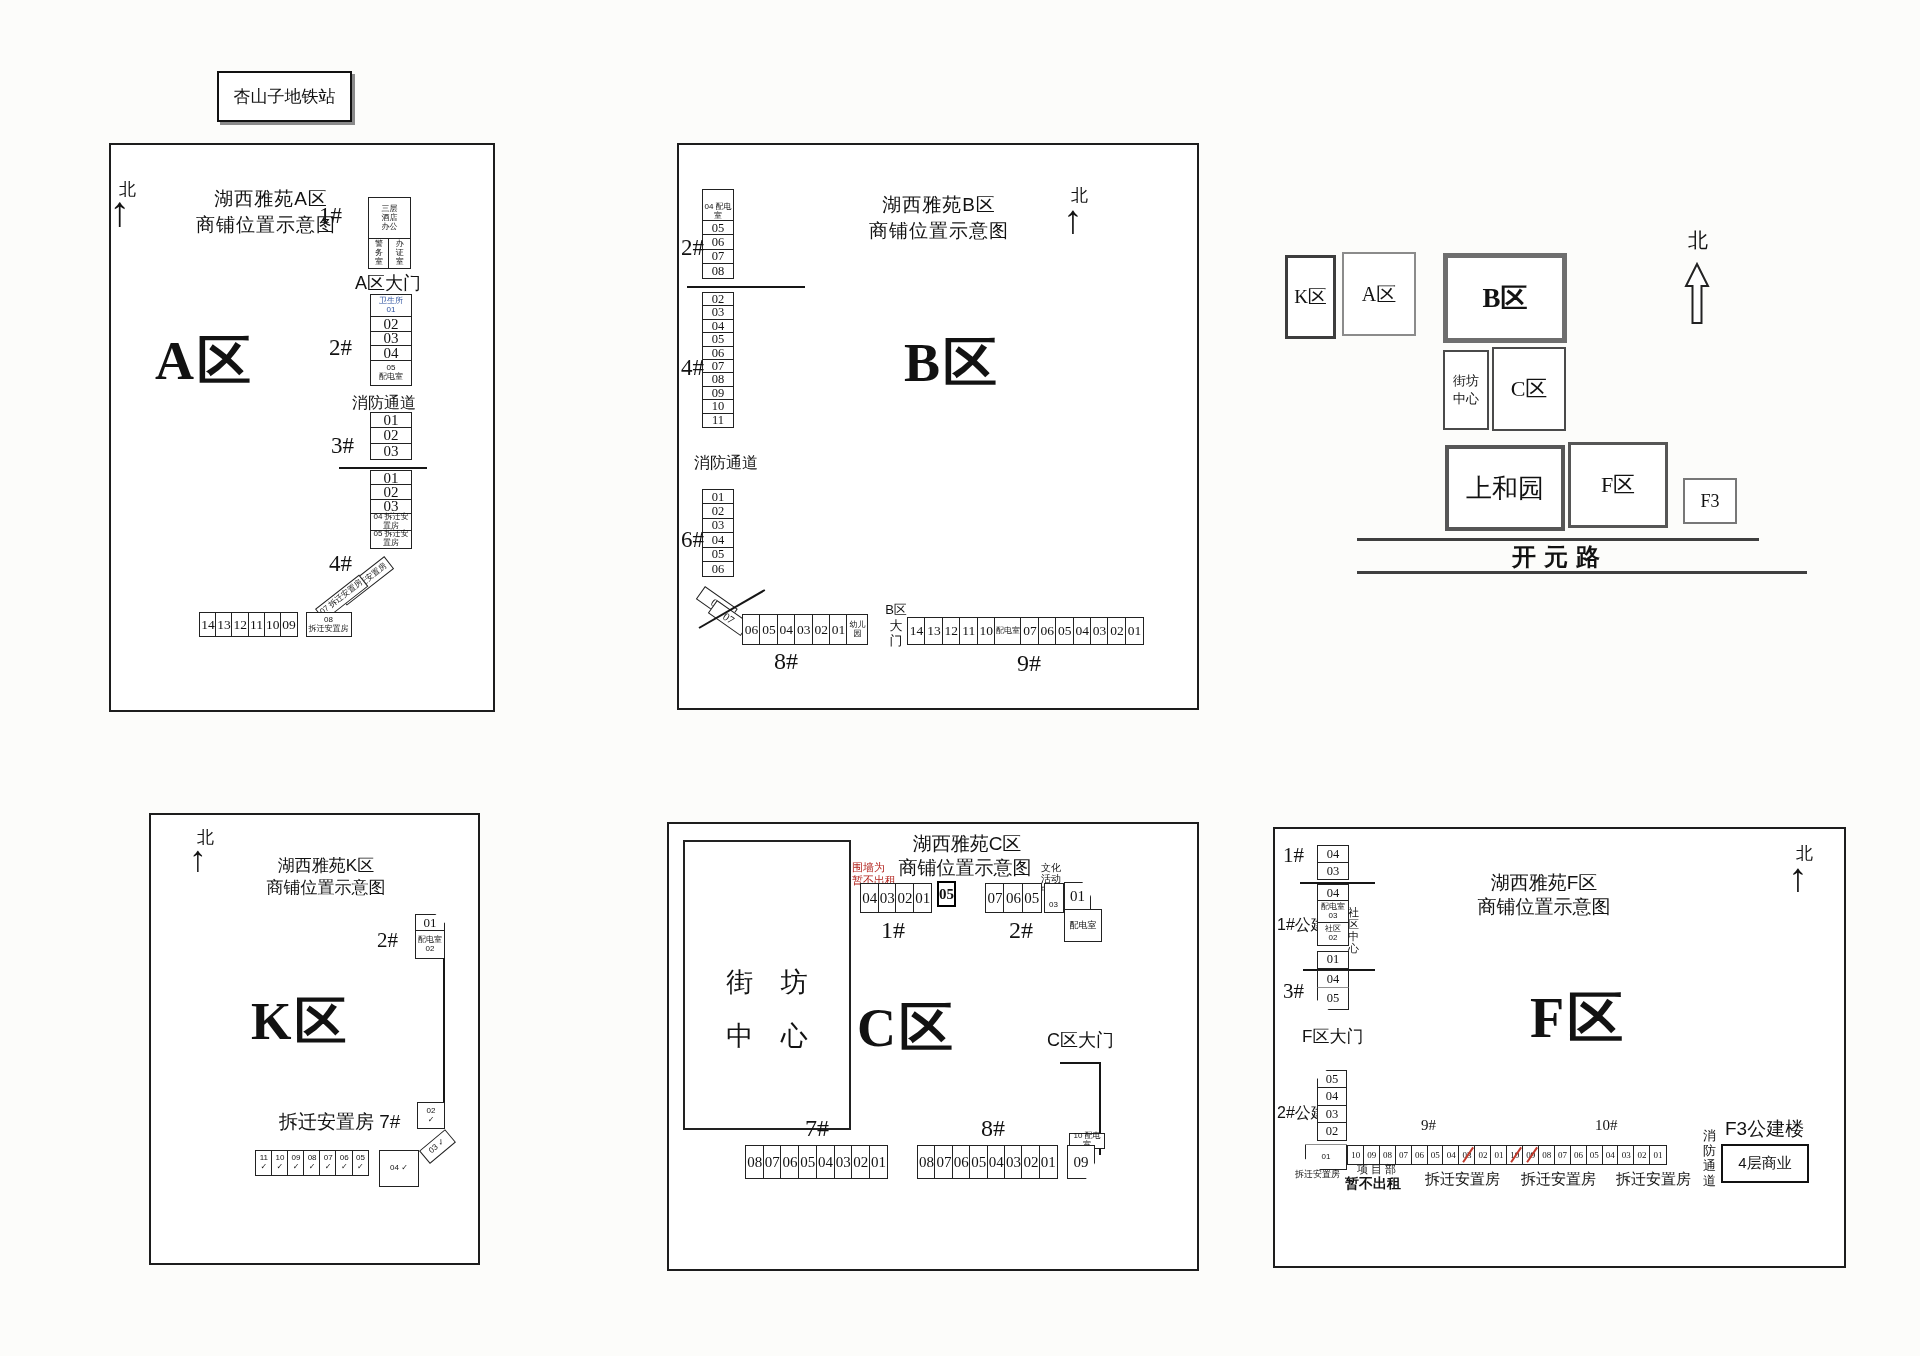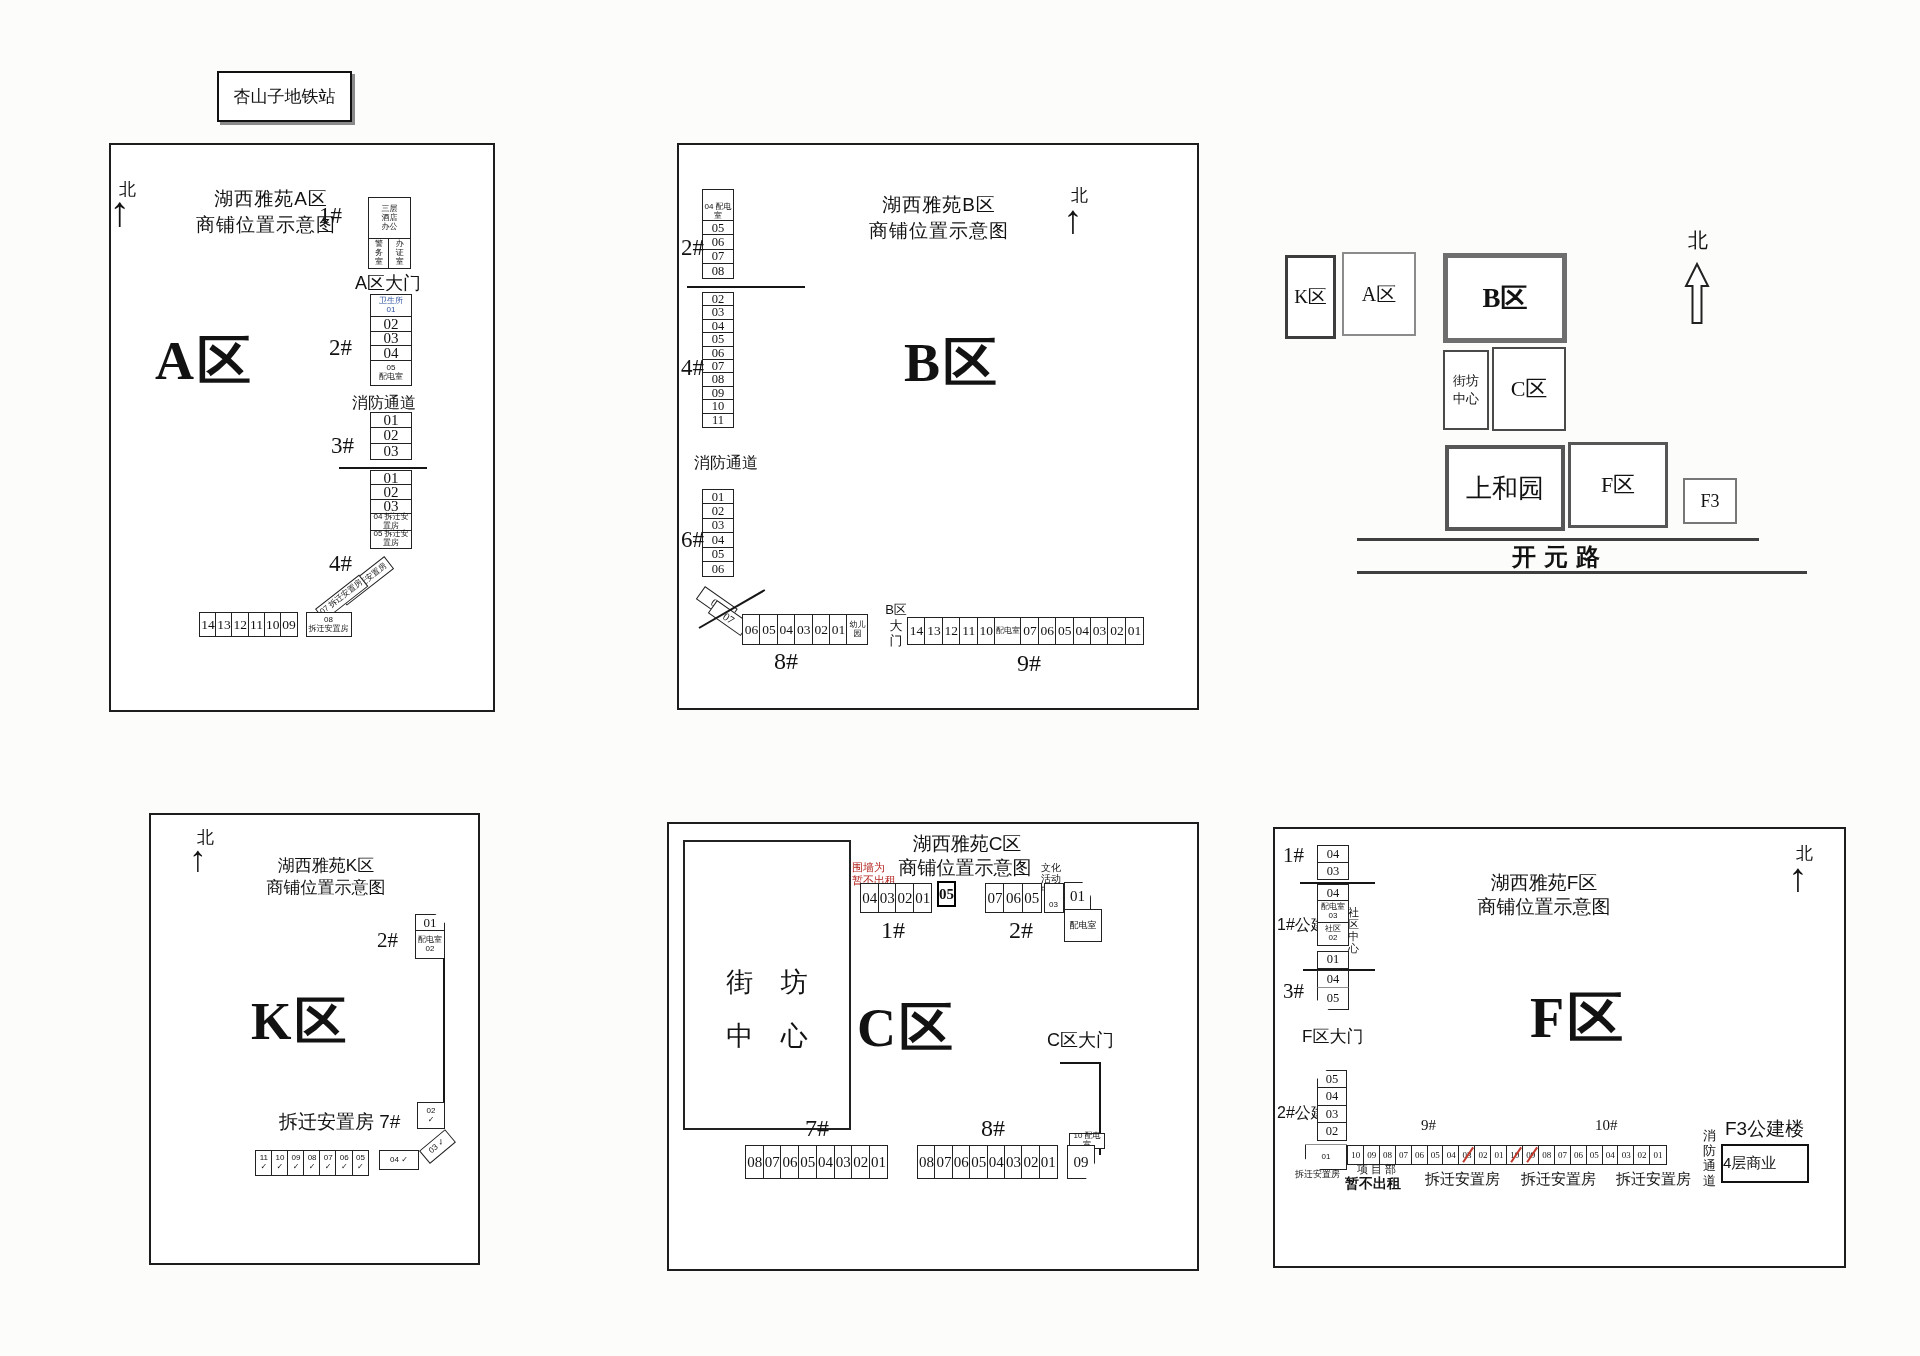--- a/index.html
+++ b/index.html
@@ -28,21 +28,21 @@
 .hline{position:absolute;background:#161616;height:2px;}
 .vline{position:absolute;background:#161616;width:2px;}
 .rotc{position:absolute;transform-origin:left top;}
 .slash::after{content:"";position:absolute;left:0;top:45%;width:115%;height:1.6px;background:#c0392b;transform:rotate(-56deg);}
 .bold-cell{border:2.8px solid #000;font-weight:bold;}
 .clip-tr{clip-path:polygon(0 0,68% 0,100% 52%,100% 100%,0 100%);}
 .clip-br{clip-path:polygon(0 0,100% 0,100% 52%,68% 100%,0 100%);}
 .clip-bl{clip-path:polygon(0 0,100% 0,100% 100%,38% 100%,0 55%);}
 .clip-tl{clip-path:polygon(32% 0,100% 0,100% 100%,0 100%,0 48%);}
 .ovbox{position:absolute;background:#fff;display:flex;align-items:center;justify-content:center;font-family:"Liberation Serif",serif;white-space:pre-line;text-align:center;}
-.obox{position:absolute;border:2.5px solid #111;background:#fff;display:flex;align-items:center;}
+.obox{position:absolute;border:2.5px solid #111;background:#fff;display:flex;align-items:center;justify-content:center;}
 .box-station{position:absolute;border:2px solid #111;background:#fff;display:flex;align-items:center;justify-content:center;box-shadow:3px 3px 0 #8a8a8a;}
 </style>
 </head>
 <body>
 
 <div class="page">
 
 
   <div class="box-station" style="left:217px;top:71px;width:131px;height:47px;font-size:17px;">
     <span>杏山子地铁站</span>
@@ -233,21 +233,21 @@
 ✓</div>
         <div class="cell tiny" style="width: 17.7px;">08
 ✓</div>
         <div class="cell tiny" style="width: 17.7px;">07
 ✓</div>
         <div class="cell tiny" style="width: 17.7px;">06
 ✓</div>
         <div class="cell tiny" style="width: 17.7px;">05
 ✓</div>
       </div>
-    <div class="cell tiny acell" style="left:228px;top:335px;width:40px;height:20px;">04 ✓</div>
+    <div class="cell tiny acell" style="left:228px;top:335px;width:40px;height:37px;">04 ✓</div>
     <div class="cell tiny rotc" style="left:268px;top:336px;width:34px;height:17px;transform:rotate(-40deg);">03 ✓</div>
     <div class="cell tiny acell" style="left:266px;top:287px;width:28px;height:27px;">02
 ✓</div>
   </div>
 
   <div class="panel" style="left:667px;top:822px;width:528px;height:445px;">
     <div style="position:absolute;left:14px;top:16px;width:164px;height:286px;border:2.5px solid #222;background:#fff;">
       <div class="t c" style="left:0;top:124px;width:100%;font-size:27px;letter-spacing:10px;text-indent:10px;">街 坊</div>
       <div class="t c" style="left:0;top:178px;width:100%;font-size:27px;letter-spacing:10px;text-indent:10px;">中 心</div>
     </div>

